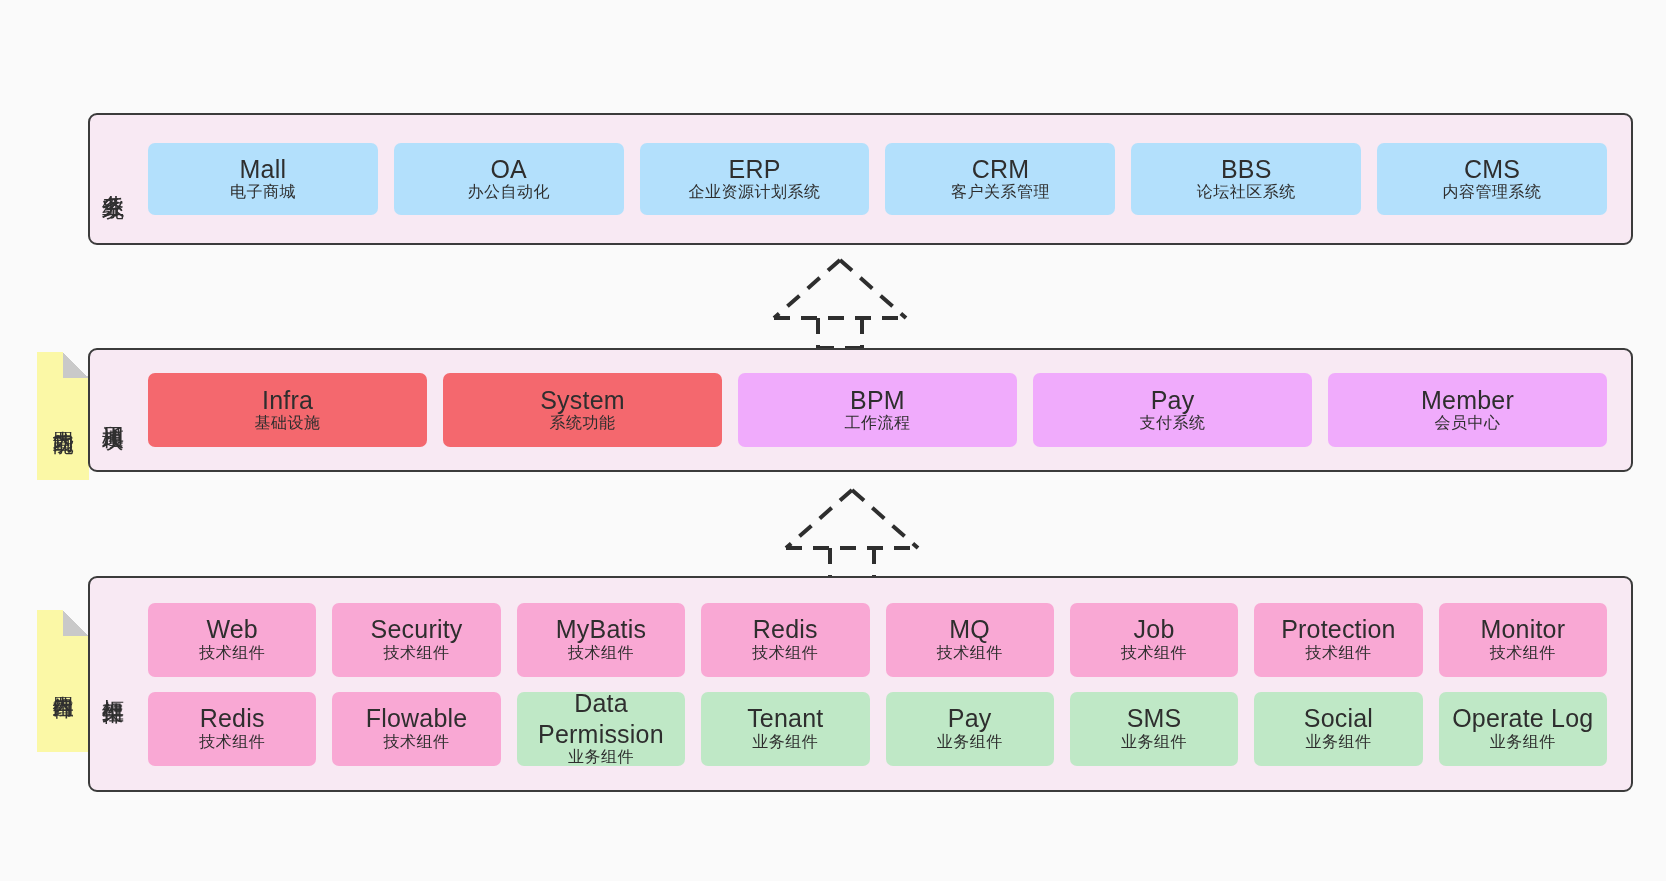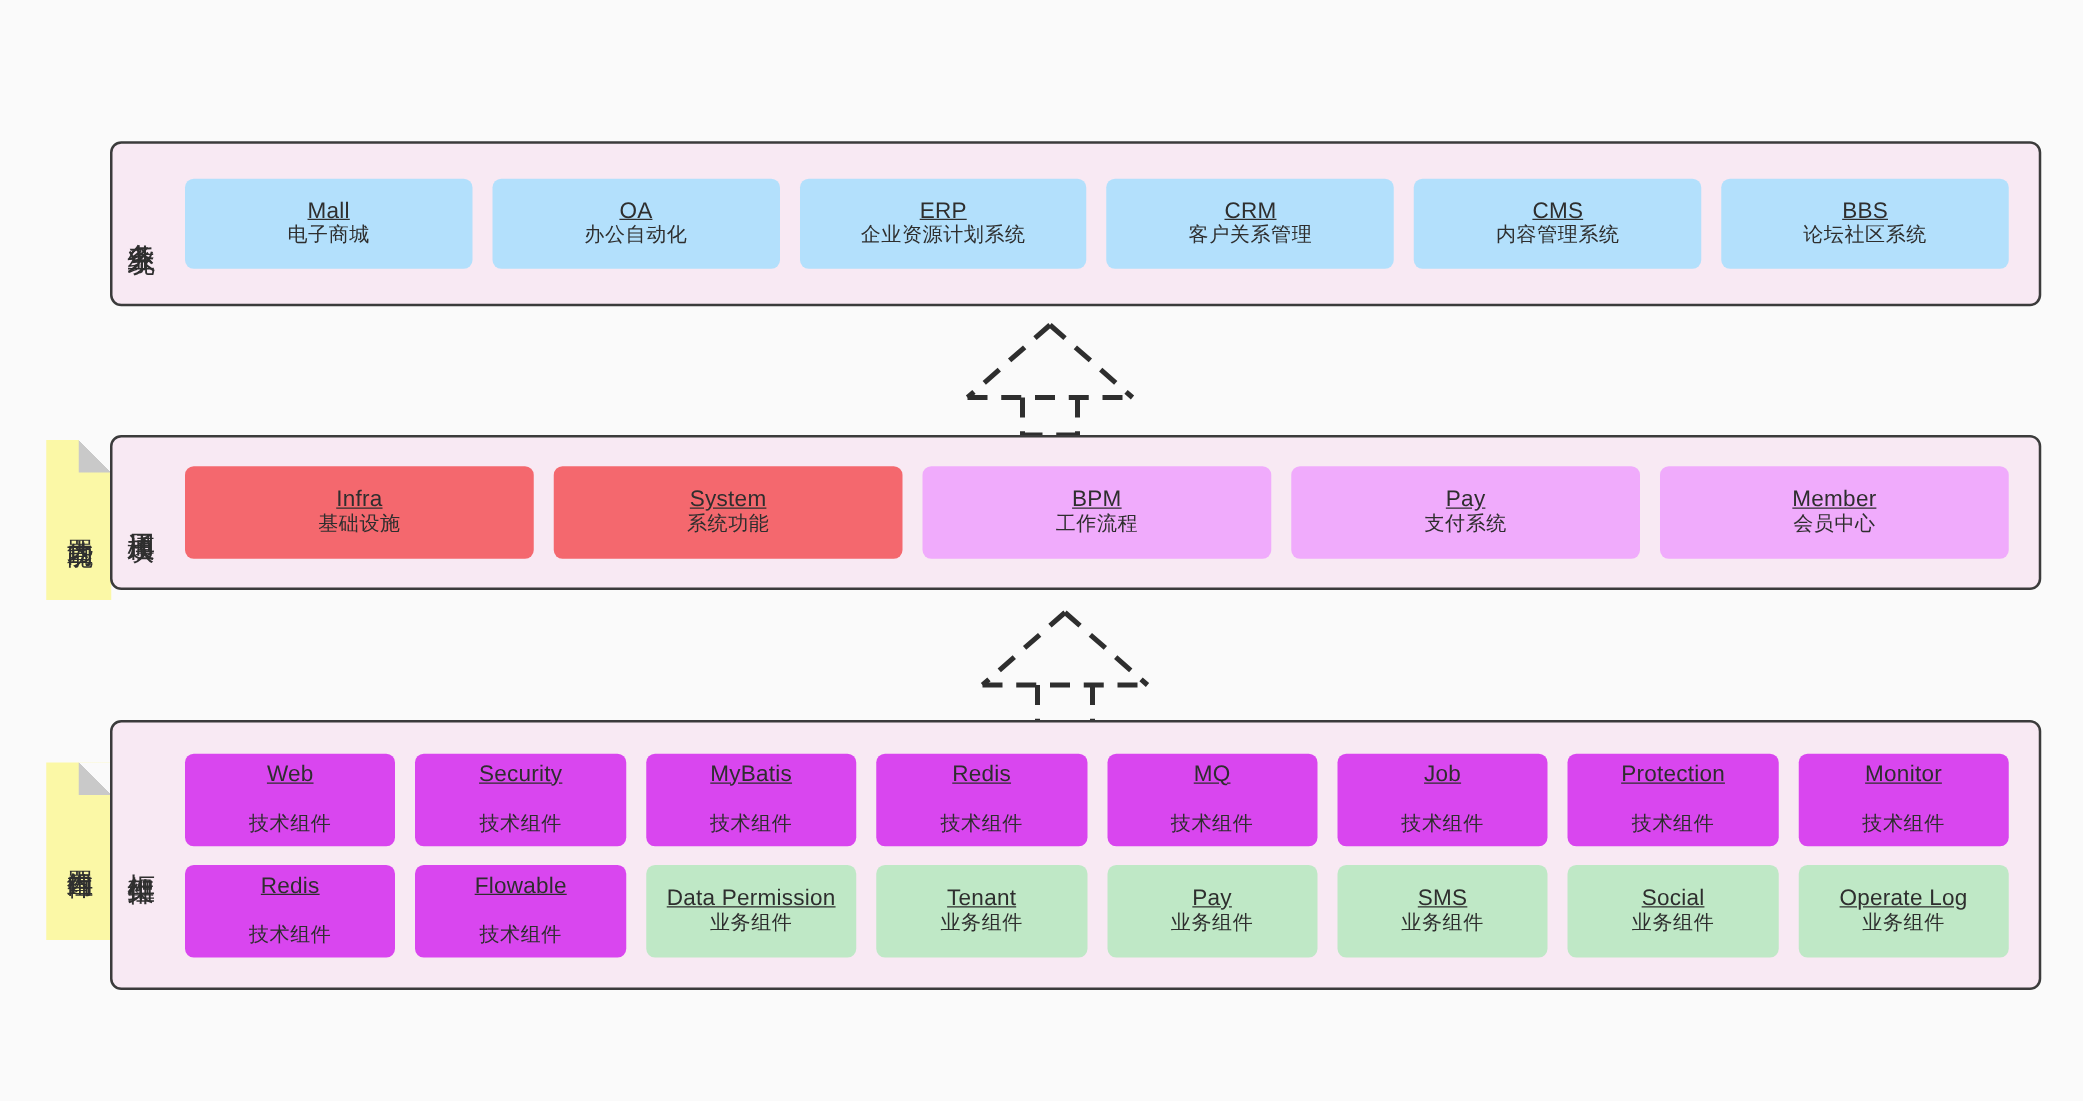--- a/index.html
+++ b/index.html
@@ -74,35 +74,34 @@
     display: flex;
     flex-direction: column;
     align-items: center;
     justify-content: center;
     text-align: center;
     line-height: 1.22;
     color: #2e2e2e;
     padding: 6px 4px;
   }
   .box .ttl {
-    font-size: 18px;
+    font-size: 25px;
     letter-spacing: 0.2px;
-    text-decoration: underline;
   }
   .box .sub {
     font-size: 16px;
     letter-spacing: 0.5px;
     font-family: Liberation Mono, monospace;
   }
 
   
   .c-blue      { background: #b3e0fc; }
   .c-red       { background: #f4686e; }
   .c-pink      { background: #f0abfc; }
-  .c-green     { background: #d946ef; justify-content: space-between; }
+  .c-green     { background: #f9a8d4; }
   .c-greenlite { background: #bfe8c6; }
 
   
   #layer-business  { left: 88px;  top: 113px; width: 1545px; height: 132px; }
   #layer-common    { left: 88px;  top: 348px; width: 1545px; height: 124px; }
   #layer-framework { left: 88px;  top: 576px; width: 1545px; height: 216px; }
 
   #layer-business  .cell-col .box { height: 72px; }
   #layer-common    .cell-col .box { height: 74px; }
   #layer-framework .cell-col .box { height: 74px; }
@@ -188,29 +187,29 @@
 
       <div class="cell-col">
         <div class="box c-blue">
           <span class="ttl">CRM</span>
           <span class="sub">客户关系管理</span>
         </div>
       </div>
 
       <div class="cell-col">
         <div class="box c-blue">
+          <span class="ttl">BBS</span>
+          <span class="sub">论坛社区系统</span>
+        </div>
+      </div>
+
+      <div class="cell-col">
+        <div class="box c-blue">
           <span class="ttl">CMS</span>
           <span class="sub">内容管理系统</span>
-        </div>
-      </div>
-
-      <div class="cell-col">
-        <div class="box c-blue">
-          <span class="ttl">BBS</span>
-          <span class="sub">论坛社区系统</span>
         </div>
       </div>
 
     </div>
   </div>
 
   <div class="uml-arrow" id="arrow-build">
     <svg width="160" height="92" viewBox="0 0 160 92" fill="none">
       <path d="M80 2 L146 60 M80 2 L14 60" stroke="#2e2e2e" stroke-width="4" stroke-dasharray="16 11" stroke-linecap="butt"></path>
       <path d="M14 60 L146 60" stroke="#2e2e2e" stroke-width="4" stroke-dasharray="16 11"></path>

